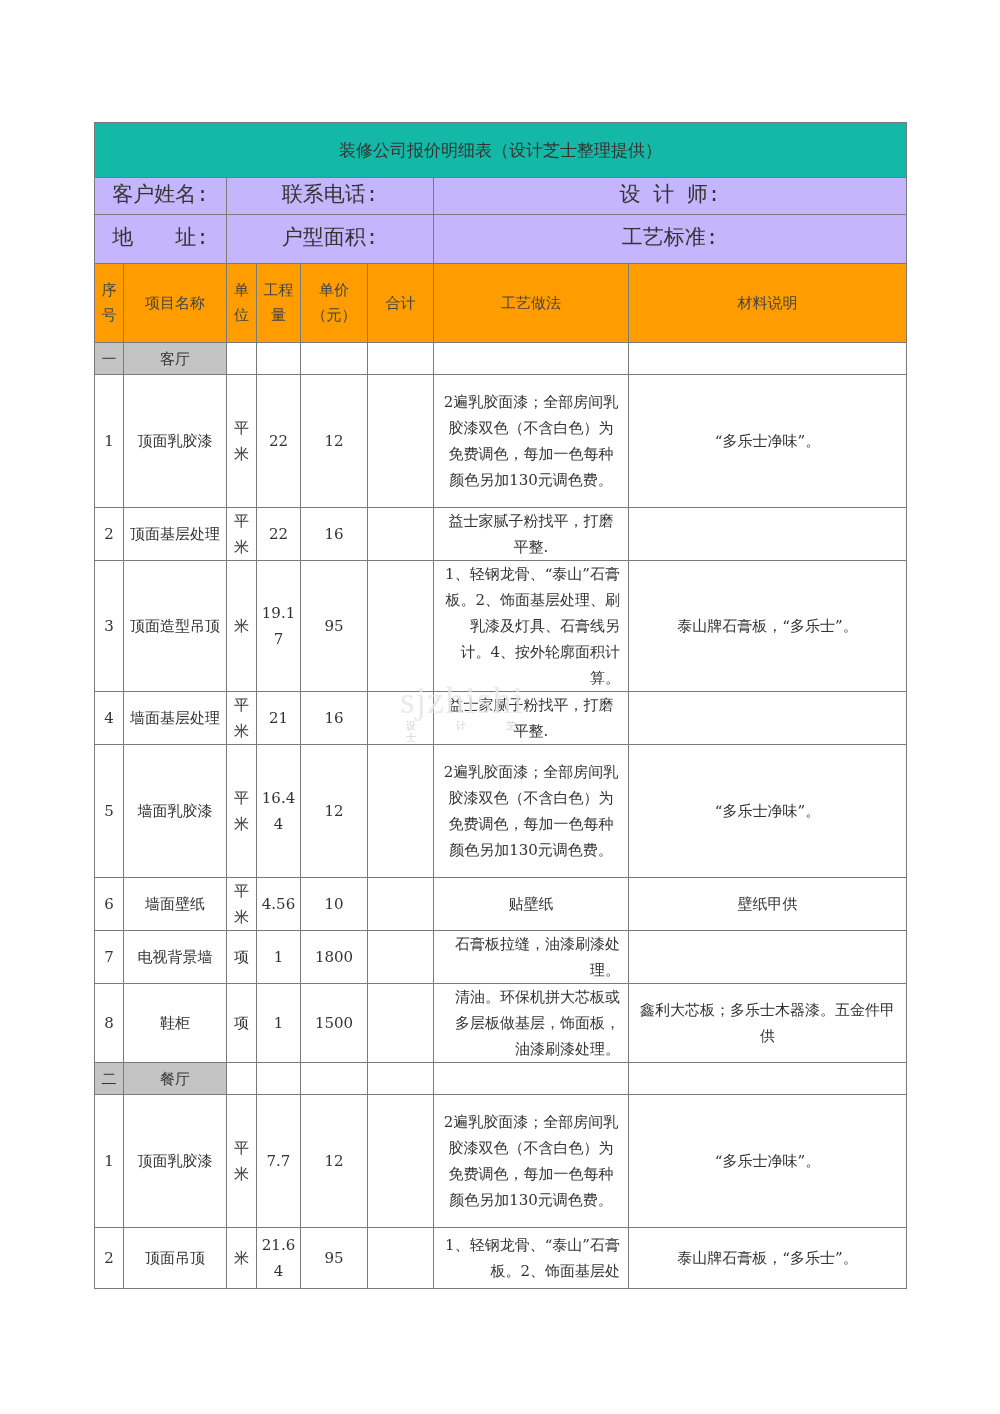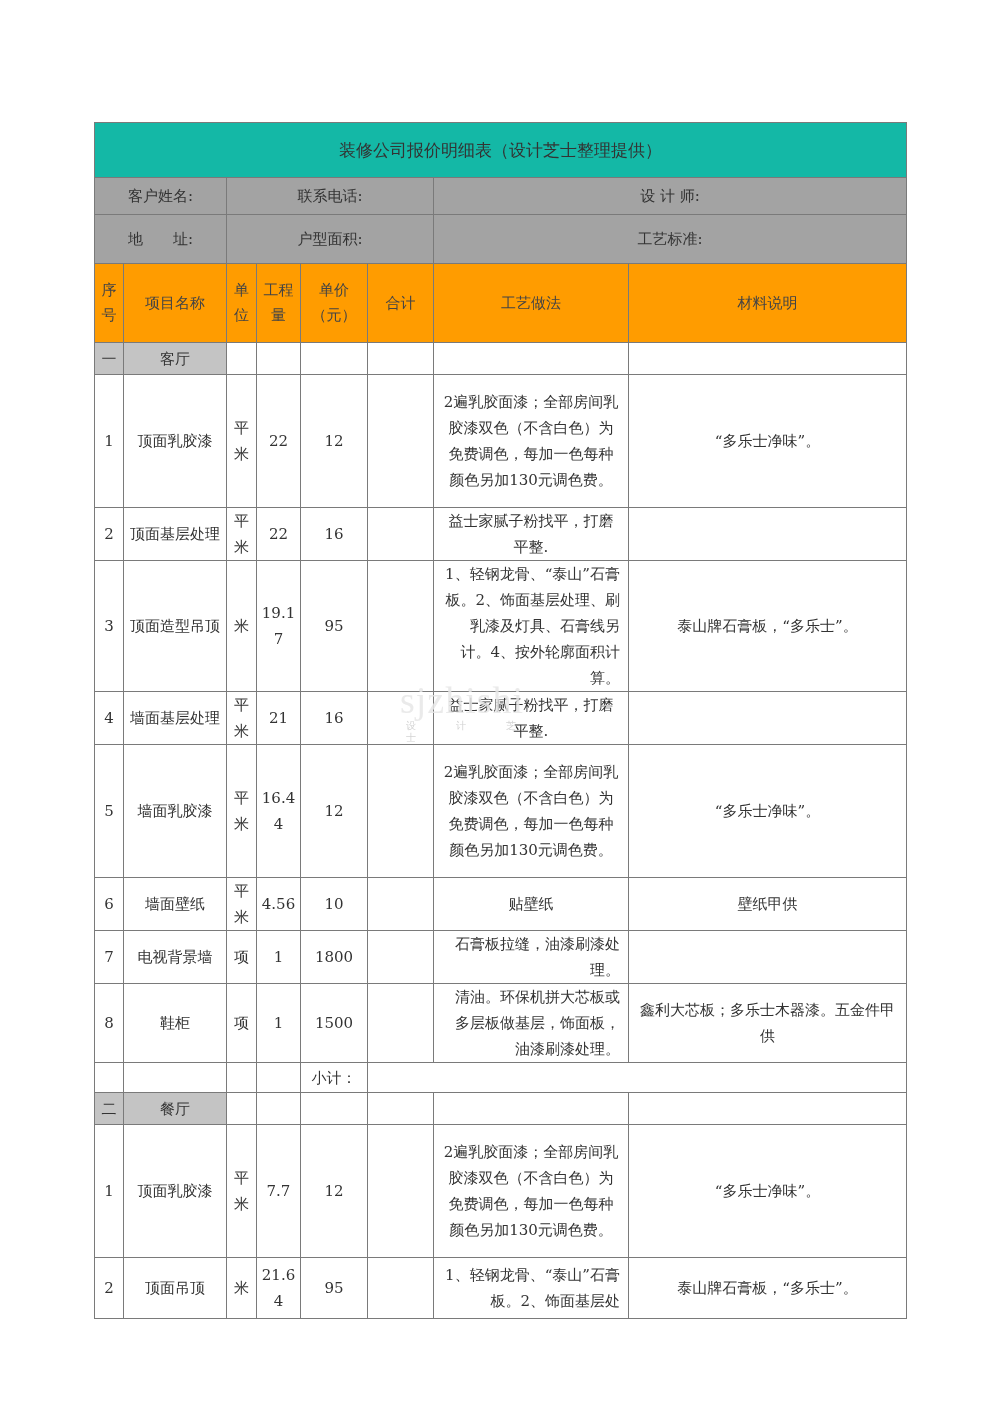--- a/index.html
+++ b/index.html
@@ -3,21 +3,21 @@
 <meta charset="utf-8">
 <style>
   html, body { margin: 0; padding: 0; background: #ffffff; }
   body { width: 1000px; height: 1414px; position: relative; overflow: hidden;
          font-family: "DejaVu Serif", "Liberation Serif", serif; color: #333; }
   .page { position: absolute; left: 94px; top: 122px; width: 812px; }
   table { border-collapse: collapse; width: 812px; table-layout: fixed; }
   td { border: 1.5px solid #7a7a7a; padding: 0 4px; font-size: 15px; line-height: 26px;
        text-align: center; vertical-align: middle; color: #333; word-break: break-all; }
   .title td { height: 54px; font-size: 17px; background: #14b8a6; }
-  .info td { background: #a3a3a3; font-size: 15px; }
+  .info td { background: #c4b5fd; font-size: 21px; font-family: Liberation Mono, monospace; }
   .info1 td { height: 36px; }
   .info2 td { height: 48px; }
   .hdr td { background: #ff9c00; height: 78px; line-height: 25px; color: #444; }
   .sect td { height: 31px; }
   .sect .gray { background: #c4c4c4; }
   .left { text-align: center; }
   .craft { text-align: right; padding: 0 8px; }
   .craft.c { text-align: center; }
   .sub td { height: 29px; }
   .watermark { position: absolute; left: 400px; top: 680px; width: 200px; height: 50px;
@@ -153,28 +153,20 @@
     <td>8</td>
     <td>鞋柜</td>
     <td>项</td>
     <td>1</td>
     <td>1500</td>
     <td></td>
     <td class="craft">清油。环保机拼大芯板或多层板做基层，饰面板，油漆刷漆处理。</td>
     <td>鑫利大芯板；多乐士木器漆。五金件甲供</td>
   </tr>
 
-  <tr class="sub">
-    <td></td>
-          <td></td>
-          <td></td>
-          <td></td>
-    <td>小计：</td>
-    <td colspan="3"></td>
-  </tr>
 
   <tr class="sect">
     <td class="gray">二</td>
     <td class="gray">餐厅</td>
     <td></td>
           <td></td>
           <td></td>
           <td></td>
           <td></td>
           <td></td>

